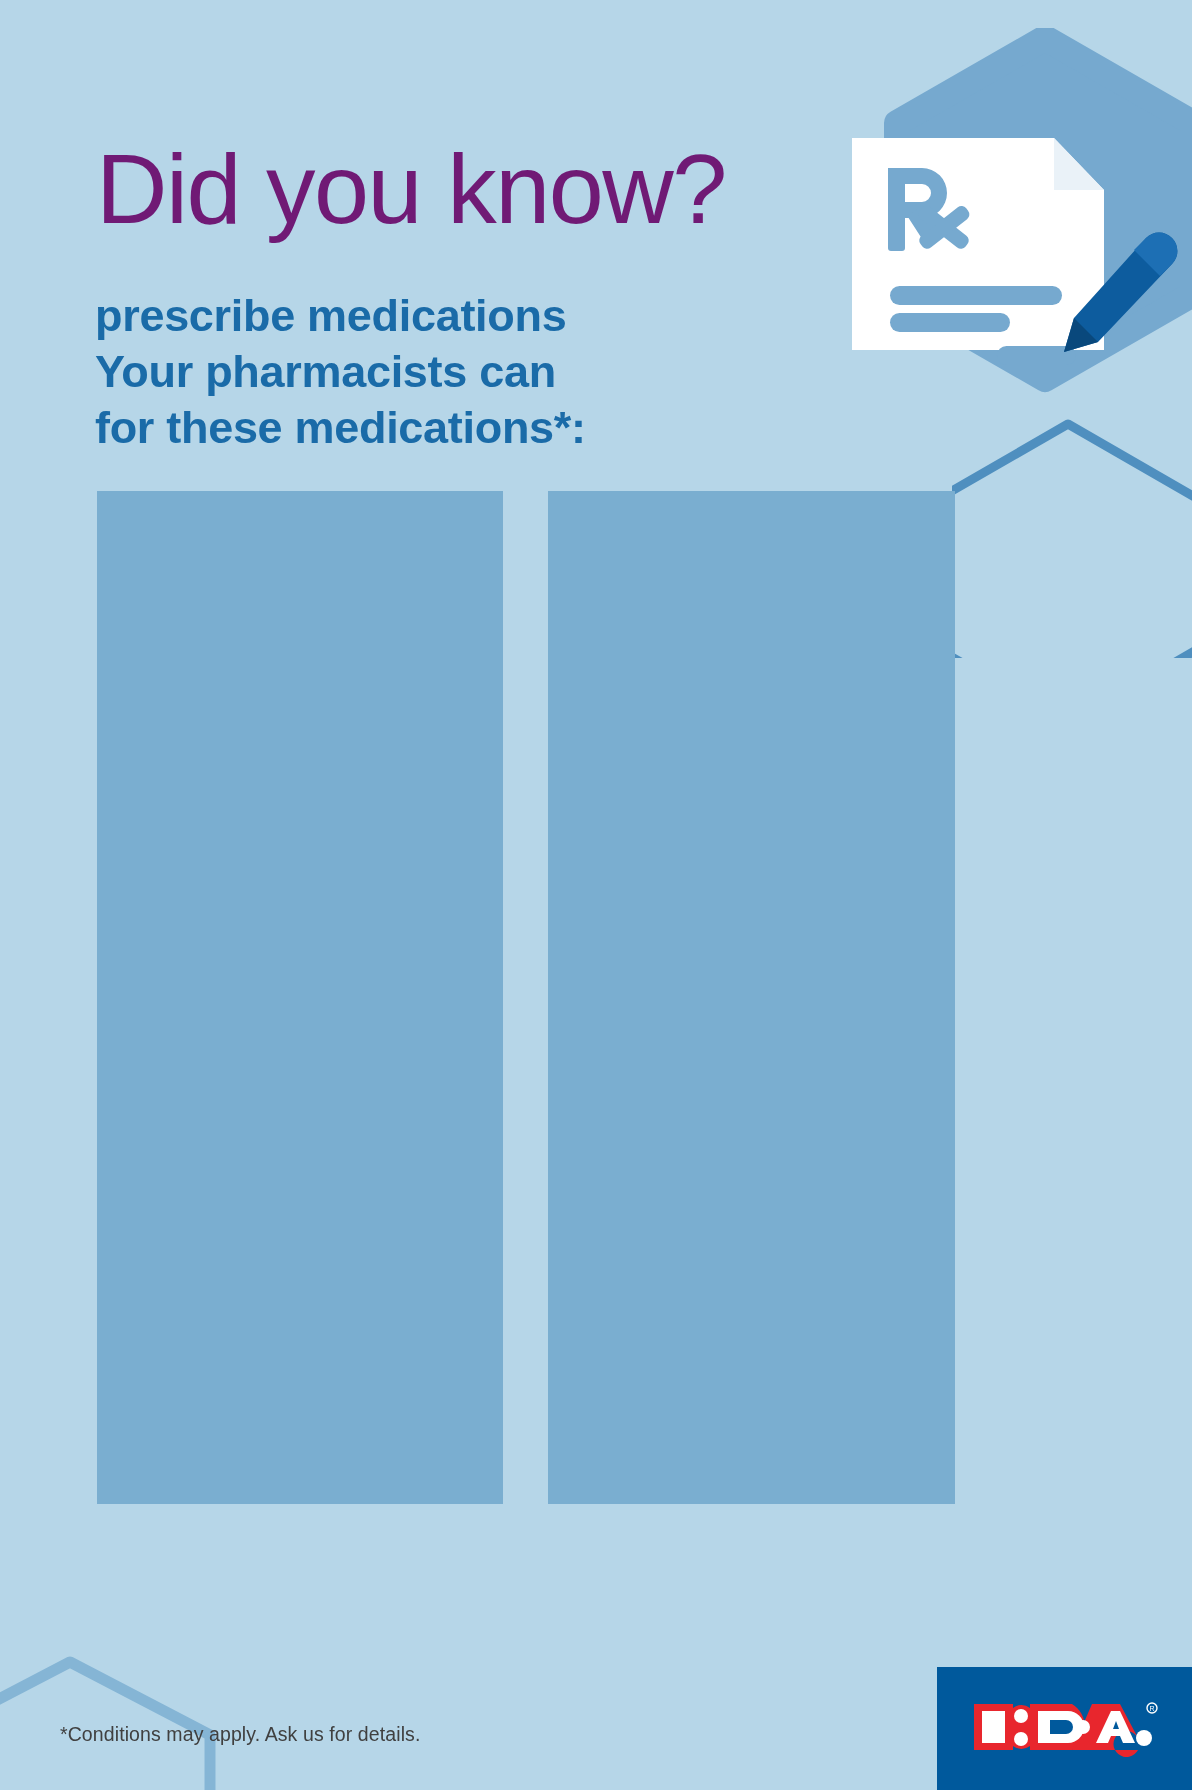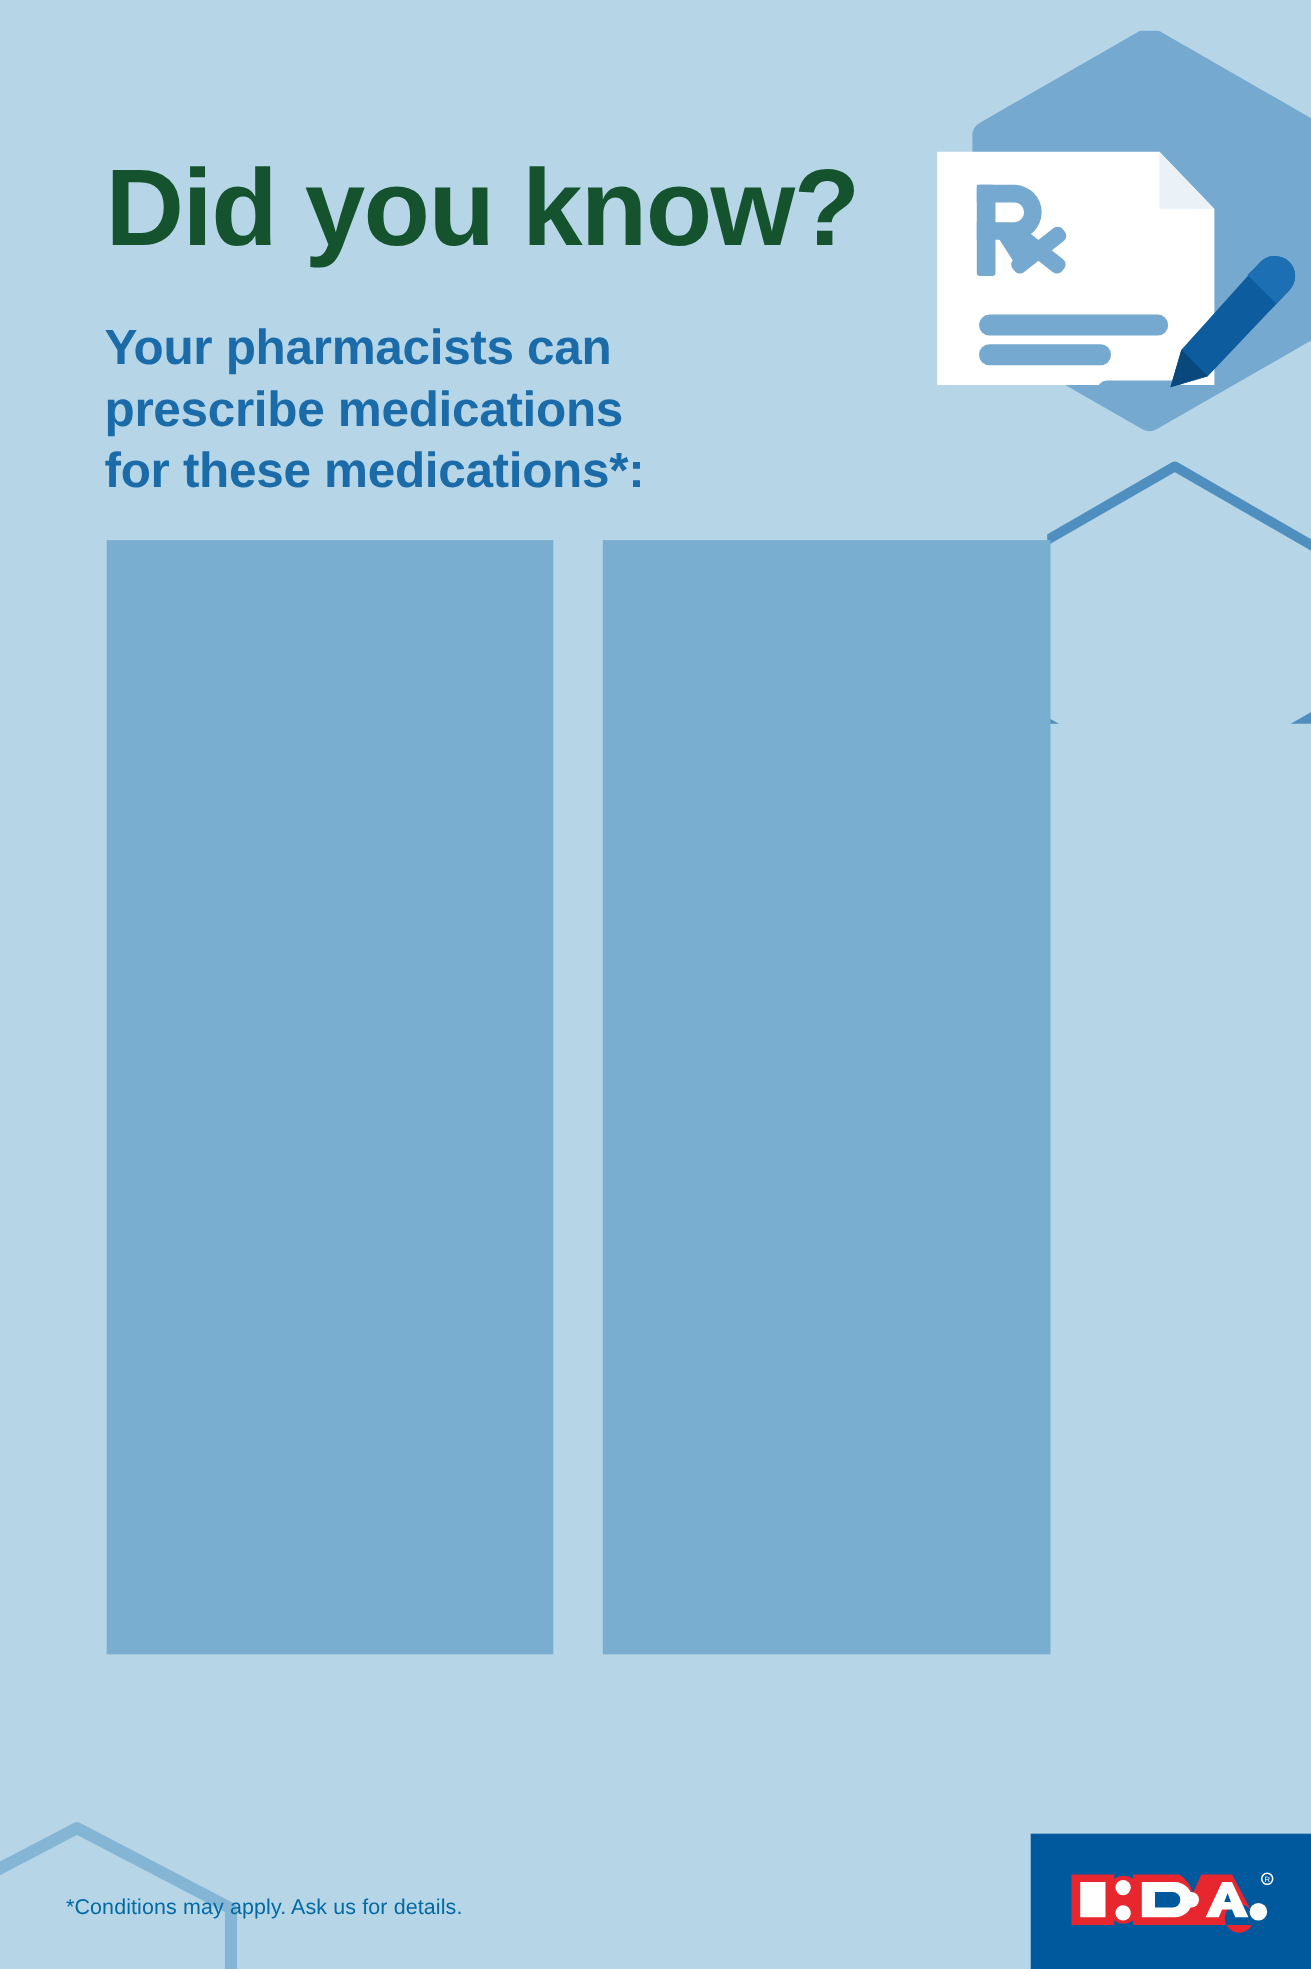--- a/index.html
+++ b/index.html
@@ -21,22 +21,22 @@
     position: absolute;
     pointer-events: none;
   }
 
   
   .headline {
     position: absolute;
     left: 96px;
     top: 108px;
     font-size: 99px;
-    font-weight: bold;
-    color: #14532d;
+    font-weight: normal;
+    color: #701a75;
     letter-spacing: -1.5px;
     line-height: 1.0;
     white-space: nowrap;
     margin-top: 31px;
   }
   .subhead {
     position: absolute;
     left: 95px;
     top: 288px;
     font-size: 45px;
@@ -72,21 +72,21 @@
   }
   .panel.left  { width: 406px; }
   .panel.right { width: 407px; }
 
   
   .footnote {
     position: absolute;
     left: 60px;
     top: 1723px;
     font-size: 19.5px;
-    color: #0369a1;
+    color: #404040;
     letter-spacing: 0.1px;
     white-space: nowrap;
   }
 
   
   .ida-logo {
     position: absolute;
     left: 937px;
     top: 1667px;
     width: 255px;
@@ -109,22 +109,22 @@
     <path d="M 116 6 L 246 81 L 246 231 L 116 306 L -14 231 L -14 81 Z" stroke="#4f8fbf" stroke-width="9" fill="none" stroke-linejoin="round"></path>
   </svg>
 
   <svg class="hex-deco" style="left:-30px; top:1640px; width:320px; height:160px;" viewBox="0 0 320 160" fill="none">
     <path d="M -40 160 L -40 95 L 100 22 L 240 95 L 240 200" stroke="#85b5d5" stroke-width="11" fill="none" stroke-linejoin="round" stroke-linecap="round"></path>
   </svg>
 
   <h1 class="headline">Did you know?</h1>
 
   <div class="subhead">
+    <div>prescribe medications</div>
     <div>Your pharmacists can</div>
-    <div>prescribe medications</div>
     <div>for these medications*:</div>
   </div>
 
   <div class="rx-badge">
     <svg width="444" height="420" viewBox="0 0 444 420" fill="none">
 
       <g>
         <path d="M 297 10 L 445 95 L 445 266 L 297 351 L 149 266 L 149 95 Z" fill="#76a9cf" stroke="#76a9cf" stroke-width="26" stroke-linejoin="round"></path>
       </g>
 

